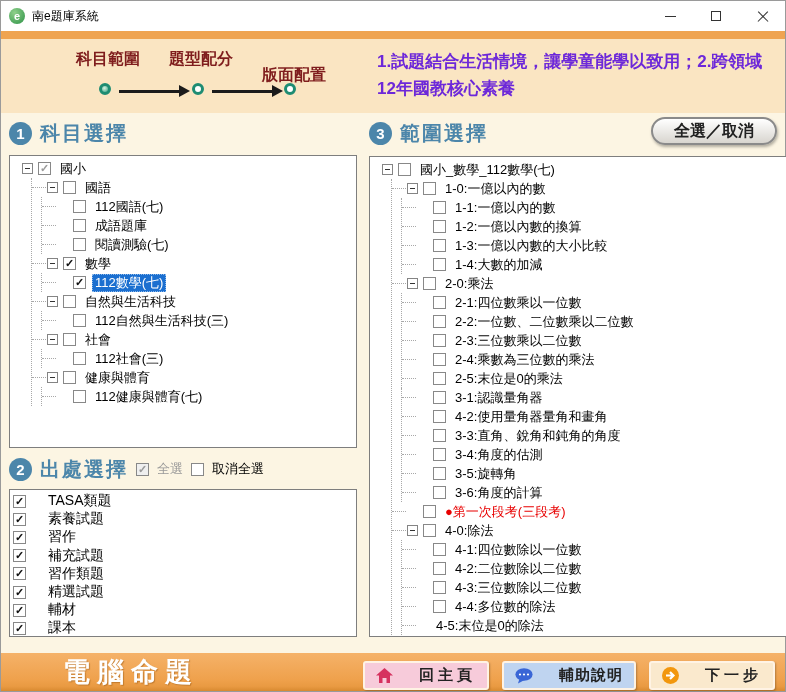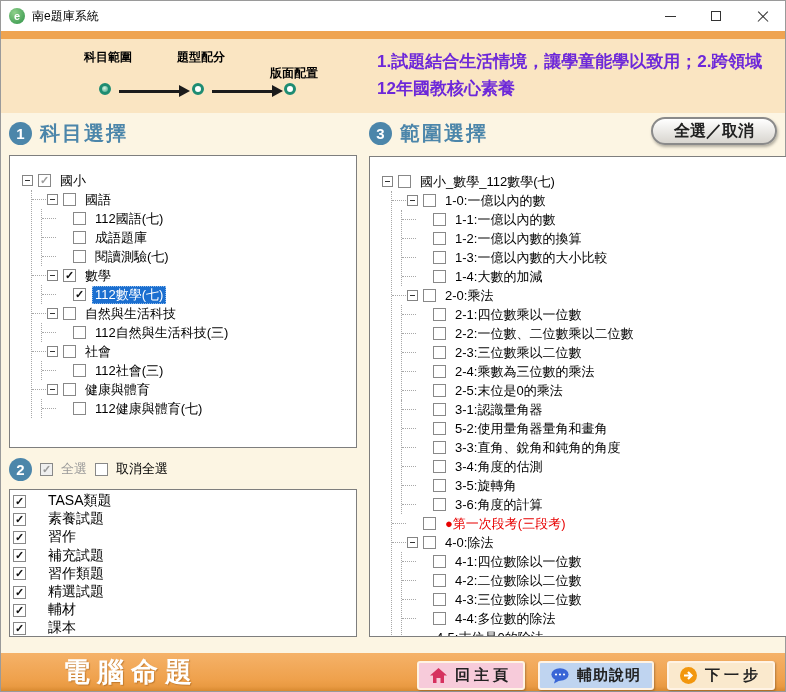--- a/index.html
+++ b/index.html
@@ -25,21 +25,21 @@
       width: 14px; height: 1.4px; background: #333; }
   .ico-close::before { transform: rotate(45deg); }
   .ico-close::after { transform: rotate(-45deg); }
 
   .orange-strip { height: 8px; background: #EFA451; flex: none; }
 
   
   .header { height: 74px; background: #FAE5C2; position: relative; flex: none; }
   .stepper { position: absolute; left: 60px; top: 8px; width: 300px; height: 62px; }
   .step-label { position: absolute; top: 2px; width: 94px; text-align: center;
-                font-size: 12px; font-weight: bold; color: #000000; }
+                font-size: 16px; font-weight: bold; color: #7f1d1d; }
   .sl-0 { left: 0; } .sl-1 { left: 93px; } .sl-2 { left: 186px; margin-top: 16px; }
   .circle { position: absolute; top: 36px; width: 12px; height: 12px;
             border: 3px solid #1E8C72; border-radius: 50%; background: #fff; }
   .c-0 { left: 38px; background: radial-gradient(circle at 40% 35%, #D9F3E3, #35A182); }
   .c-1 { left: 131px; } .c-2 { left: 223px; }
   .arrow-line { position: absolute; top: 43px; height: 3px; background: #1b1b1b; }
   .al-0 { left: 58px; width: 60px; } .al-1 { left: 151px; width: 60px; }
   .arrow-head { position: absolute; top: 38px; width: 0; height: 0;
                 border-top: 6px solid transparent; border-bottom: 6px solid transparent;
                 border-left: 11px solid #1b1b1b; }
@@ -74,21 +74,21 @@
   .toggle-btn { position: absolute; right: 2px; top: -2px; width: 126px; height: 28px;
                 border-radius: 14px; border: 2px solid #8A8A8A;
                 background: linear-gradient(#FFFFFF, #D8D5CF);
                 font-size: 16px; font-weight: bold; color: #222;
                 display: flex; align-items: center; justify-content: center;
                 box-shadow: 1px 2px 3px rgba(0,0,0,0.3); }
   .range-box { margin-top: 9px; width: 490px; height: 481px; position: relative; }
   .range-tree { padding: 2px 0 0 5px; }
 
   
-  .tree { font-size: 13px; color: #000; padding: 15px 0 0 12px; }
+  .tree { font-size: 13px; color: #000; padding: 3px 0 0 12px; }
   .trow { display: flex; align-items: center; height: 19px; white-space: nowrap; }
   .tchildren { margin-left: 9px; border-left: 1px dotted #A8A8A8; }
   .tchildren > .trow::before { content: ""; width: 14px; flex: none;
       border-top: 1px dotted #A8A8A8; margin-right: 1px; }
   .exp { width: 11px; height: 11px; border: 1px solid #848484; background: #fff;
          position: relative; flex: none; margin-right: 5px; }
   .exp::after { content: ""; position: absolute; left: 2px; right: 2px; top: 4px;
                 border-top: 1px solid #333; }
   .spacer { width: 16px; flex: none; }
   .cb { width: 13px; height: 13px; border: 1px solid #888; background: #fff; flex: none;
@@ -115,21 +115,21 @@
            background: #CCCAC7; }
 
   
   .footer { height: 38px; flex: none; position: relative;
             background: linear-gradient(#F5B269, #EFA14C 70%, #E99A42 88%, #D88A30);
             display: flex; align-items: center; }
   .brand { margin-left: 62px; color: #fff; font-size: 27px; font-weight: bold;
            letter-spacing: 7px; text-shadow: 1px 1px 1px rgba(160,95,25,0.55); }
   .footer-buttons { position: absolute; right: 10px; top: 8px; display: flex; gap: 13px; }
   .fbtn { height: 29px; border: 2px solid #FFF3E4; border-radius: 3px;
-          display: flex; align-items: center; gap: 8px; padding: 0 11px;
+          display: flex; align-items: center; gap: 26px; padding: 0 11px;
           font-size: 15px; font-weight: bold; color: #222;
           box-shadow: 1px 1px 2px rgba(0,0,0,0.25); }
   .fbtn.home { background: #F7CBDA; letter-spacing: 4px; }
   .fbtn.help { background: #BFD4F0; letter-spacing: 1px; }
   .fbtn.next { background: #FAE9CD; letter-spacing: 4px; }
   .fbtn svg { flex: none; }
 </style>
 </head>
 <body>
 
@@ -257,20 +257,21 @@
                   <span class="tlabel">112健康與體育(七)</span>
                 </div>
               </div>
             </div>
           </div>
       </div>
 
       <div class="source-head">
         <div class="section-head">
           <div class="sec-num">2</div>
+          <div class="sec-title">出處選擇</div>
         </div>
         <div class="hdr-check">
           <span class="cb checked disabled"></span>
           <span class="lbl gray">全選</span>
         </div>
         <div class="hdr-check">
           <span class="cb"></span>
           <span class="lbl">取消全選</span>
         </div>
       </div>
@@ -389,21 +390,21 @@
               </div>
               <div class="tchildren">
                 <div class="trow">
                   <span class="spacer"></span>
                   <span class="cb"></span>
                   <span class="tlabel">3-1:認識量角器</span>
                 </div>
                 <div class="trow">
                   <span class="spacer"></span>
                   <span class="cb"></span>
-                  <span class="tlabel">5-2:使用量角器量角和畫角</span>
+                  <span class="tlabel">4-2:使用量角器量角和畫角</span>
                 </div>
                 <div class="trow">
                   <span class="spacer"></span>
                   <span class="cb"></span>
                   <span class="tlabel">3-3:直角、銳角和鈍角的角度</span>
                 </div>
                 <div class="trow">
                   <span class="spacer"></span>
                   <span class="cb"></span>
                   <span class="tlabel">3-4:角度的估測</span>

